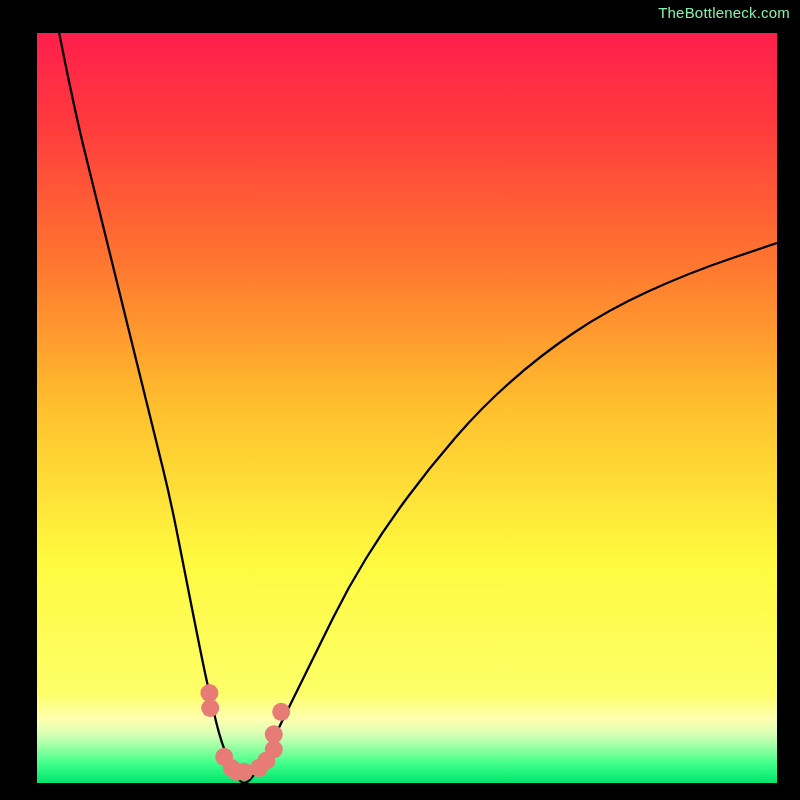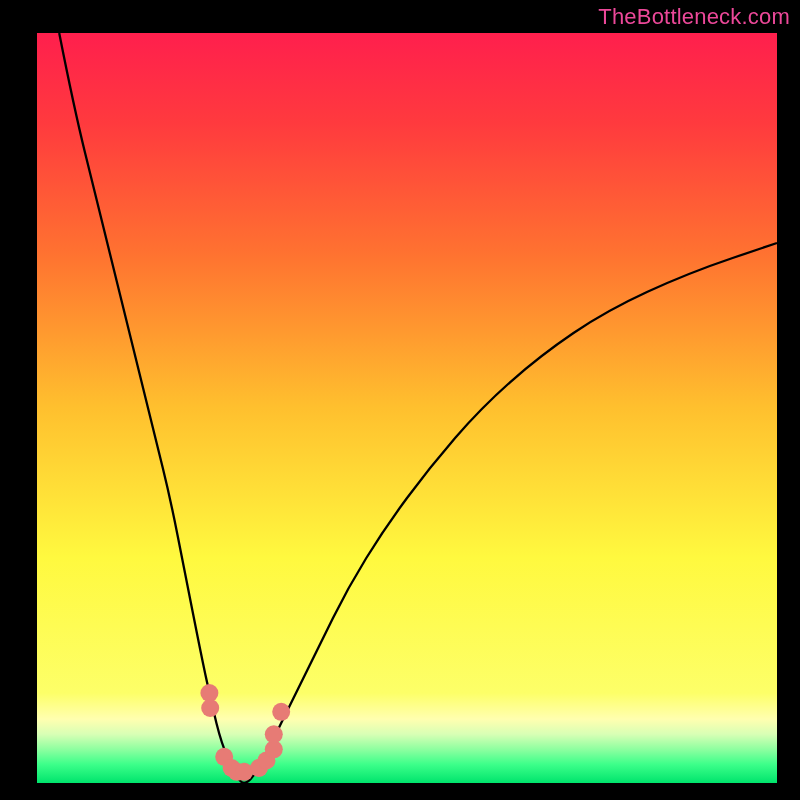--- a/index.html
+++ b/index.html
@@ -16,22 +16,22 @@
     left: 0;
     top: 0;
     width: 800px;
     height: 800px;
     background: #000;
   }
   .watermark {
     position: absolute;
     top: 4px;
     right: 10px;
-    color: #ec4899;
-    font-size: 22px;
+    color: #86efac;
+    font-size: 15px;
     letter-spacing: 0.2px;
     font-weight: 500;
     pointer-events: none;
   }
   svg.plot {
     position: absolute;
     left: 0;
     top: 0;
     width: 800px;
     height: 800px;

